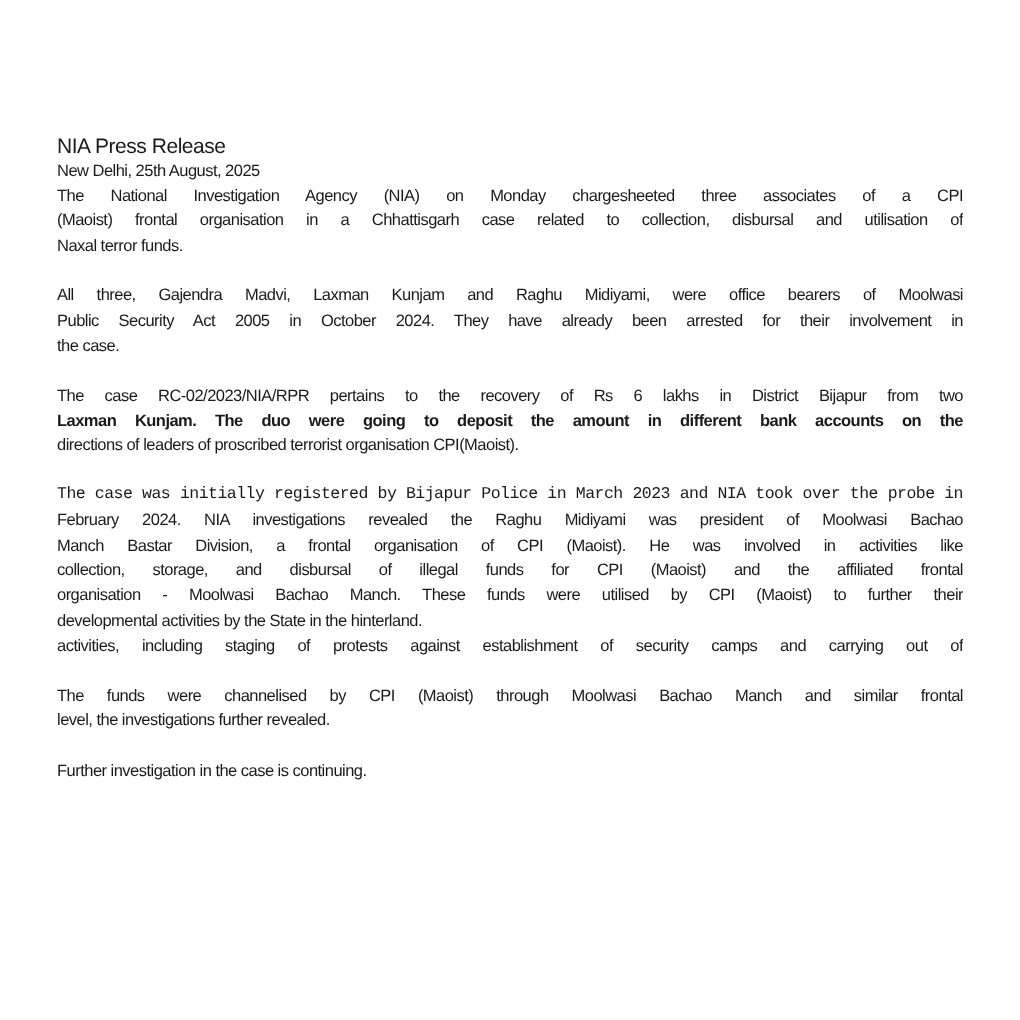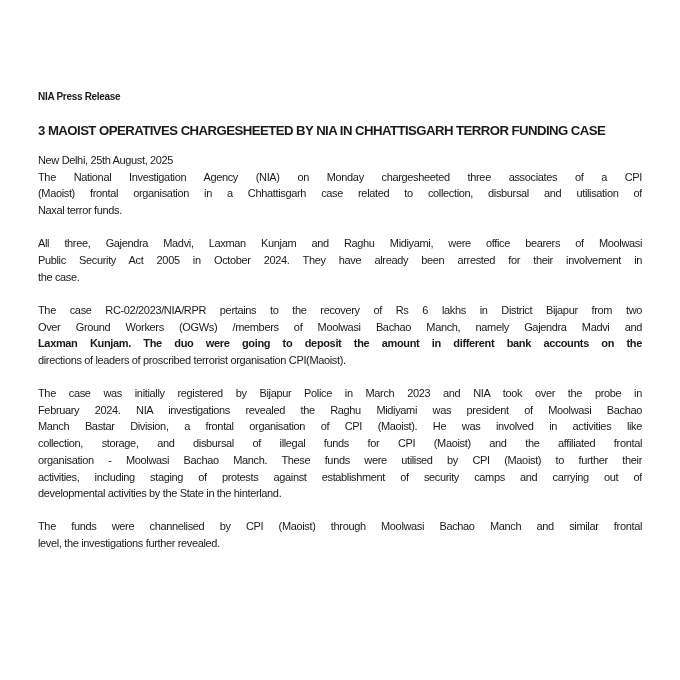--- a/index.html
+++ b/index.html
@@ -29,26 +29,25 @@
       white-space: nowrap;
       text-align: justify;
       text-align-last: justify;
       letter-spacing: -0.35px;
       transform-origin: left center;
     }
     .line.last {
       text-align-last: left;
     }
     .heading-label {
-      font-size: 10px;
+      font-size: 14px;
       height: 18px;
       line-height: 18px;
       letter-spacing: -0.3px;
-      margin-bottom: 16px;
-      font-weight: bold;
+      margin-bottom: 0;
     }
     .title {
       font-size: 13.2px;
       font-weight: bold;
       height: 18px;
       line-height: 18px;
       letter-spacing: -0.55px;
       margin-bottom: 12px;
       white-space: nowrap;
     }
@@ -57,50 +56,51 @@
     }
     .para.first {
       margin-bottom: 16.5px;
     }
   </style>
 </head>
 <body>
 
 <div class="page">
   <div class="line heading-label last" style="white-space: nowrap; display: block; width: auto;">NIA Press Release</div>
-  <div class="title" style="white-space: nowrap; display: block; width: auto;">3 MAOIST OPERATIVES CHARGESHEETED BY NIA IN CHHATTISGARH TERROR FUNDING CASE</div>
 
   <div class="para first">
     <div class="line last" style="white-space: nowrap; display: block; width: auto;">New Delhi, 25th August, 2025</div>
     <div class="line" style="white-space: normal; display: block; width: 604px; overflow: hidden;">The National Investigation Agency (NIA) on Monday chargesheeted three associates of a CPI</div>
     <div class="line" style="white-space: normal; display: block; width: 604px; overflow: hidden;">(Maoist) frontal organisation in a Chhattisgarh case related to collection, disbursal and utilisation of</div>
     <div class="line last" style="white-space: nowrap; display: block; width: auto;">Naxal terror funds.</div>
   </div>
 
   <div class="para">
     <div class="line" style="white-space: normal; display: block; width: 604px; overflow: hidden;">All three, Gajendra Madvi, Laxman Kunjam and  Raghu Midiyami,  were  office bearers of Moolwasi</div>
     <div class="line" style="white-space: normal; display: block; width: 604px; overflow: hidden;">Public Security Act 2005 in October 2024. They have already been arrested for their involvement in</div>
     <div class="line last" style="white-space: nowrap; display: block; width: auto;">the case.</div>
   </div>
 
   <div class="para">
     <div class="line" style="white-space: normal; display: block; width: 604px; overflow: hidden; margin-top: 12px;">The case RC-02/2023/NIA/RPR pertains to the recovery of Rs 6 lakhs in District Bijapur from two</div>
-    <div class="line" style="white-space: normal; display: block; width: 604px; overflow: hidden;">Over Ground Workers (OGWs) /members of Moolwasi Bachao Manch, namely Gajendra Madvi and</div>
     <div class="line" style="white-space: normal; display: block; width: 604px; overflow: hidden; font-weight: bold;">Laxman Kunjam. The duo were going to deposit the amount in different bank accounts on the</div>
     <div class="line last" style="white-space: nowrap; display: block; width: auto;">directions of leaders of proscribed terrorist organisation CPI(Maoist).</div>
   </div>
 
   <div class="para">
-    <div class="line" style="white-space: normal; display: block; width: 604px; overflow: hidden;">The case was initially registered by Bijapur Police in March 2023 and NIA took over the probe in</div>
+    <div class="line" style="white-space: normal; display: block; width: 604px; overflow: hidden; font-family: Liberation Mono, monospace;">The case was initially registered by Bijapur Police in March 2023 and NIA took over the probe in</div>
     <div class="line" style="white-space: normal; display: block; width: 604px; overflow: hidden;">February 2024. NIA  investigations revealed the Raghu Midiyami was president of Moolwasi Bachao</div>
     <div class="line" style="white-space: normal; display: block; width: 604px; overflow: hidden;">Manch Bastar Division, a frontal organisation of CPI (Maoist). He was involved in activities like</div>
     <div class="line" style="white-space: normal; display: block; width: 604px; overflow: hidden;">collection, storage, and disbursal of illegal funds for CPI (Maoist) and the affiliated frontal</div>
     <div class="line" style="white-space: normal; display: block; width: 604px; overflow: hidden;">organisation - Moolwasi Bachao Manch. These funds were utilised by CPI (Maoist) to further their</div>
+    <div class="line last" style="white-space: nowrap; display: block; width: auto;">developmental activities by the State in the hinterland.</div>
     <div class="line" style="white-space: normal; display: block; width: 604px; overflow: hidden;">activities, including staging of protests against establishment of security camps and carrying out of</div>
-    <div class="line last" style="white-space: nowrap; display: block; width: auto;">developmental activities by the State in the hinterland.</div>
   </div>
 
   <div class="para">
     <div class="line" style="white-space: normal; display: block; width: 604px; overflow: hidden;">The funds were channelised by CPI (Maoist) through Moolwasi Bachao Manch and similar frontal</div>
     <div class="line last" style="white-space: nowrap; display: block; width: auto;">level, the investigations further revealed.</div>
   </div>
 
+  <div class="para">
+    <div class="line last" style="white-space: nowrap; display: block; width: auto;">Further investigation in the case is continuing.</div>
+  </div>
 </div>
 
 </body></html>

